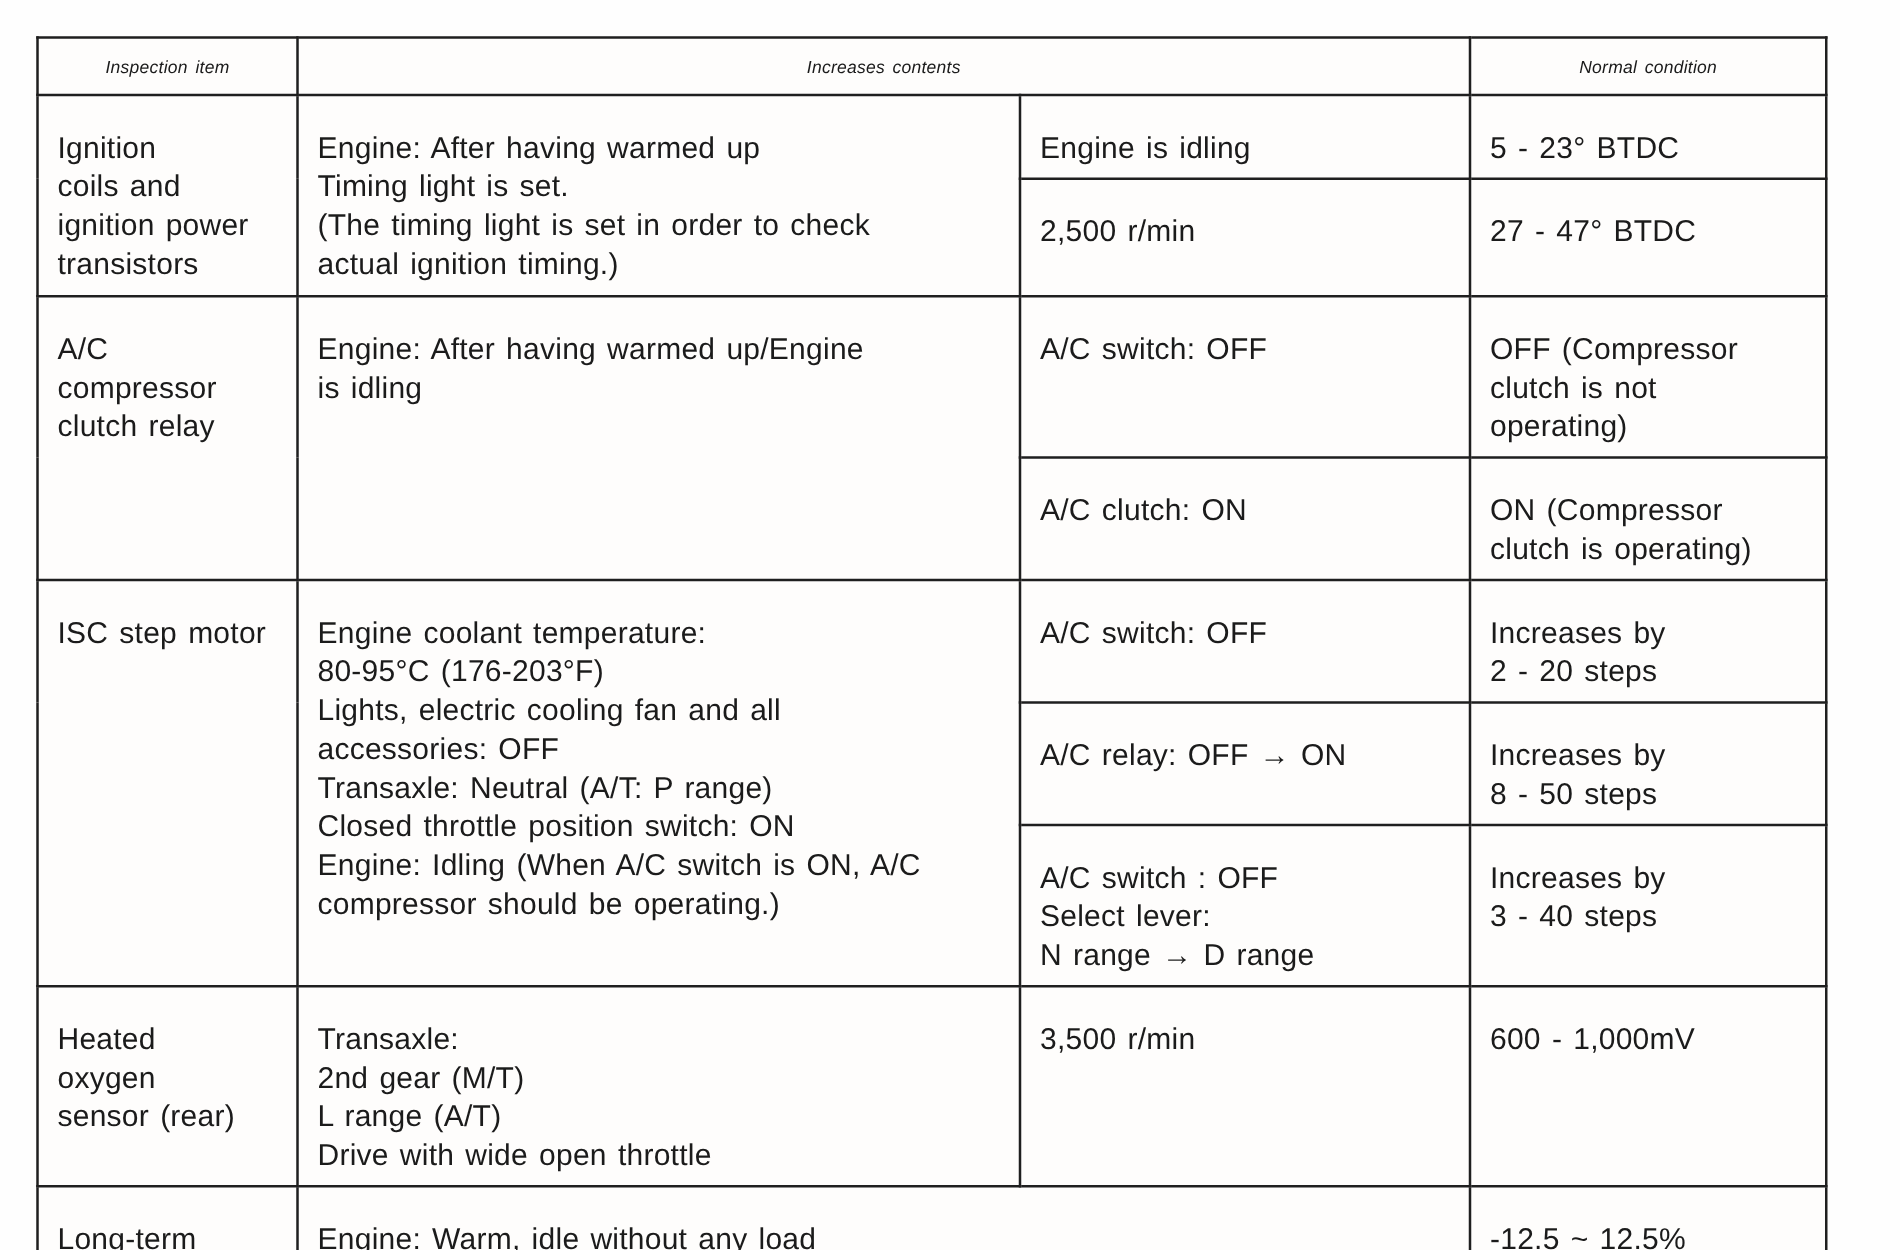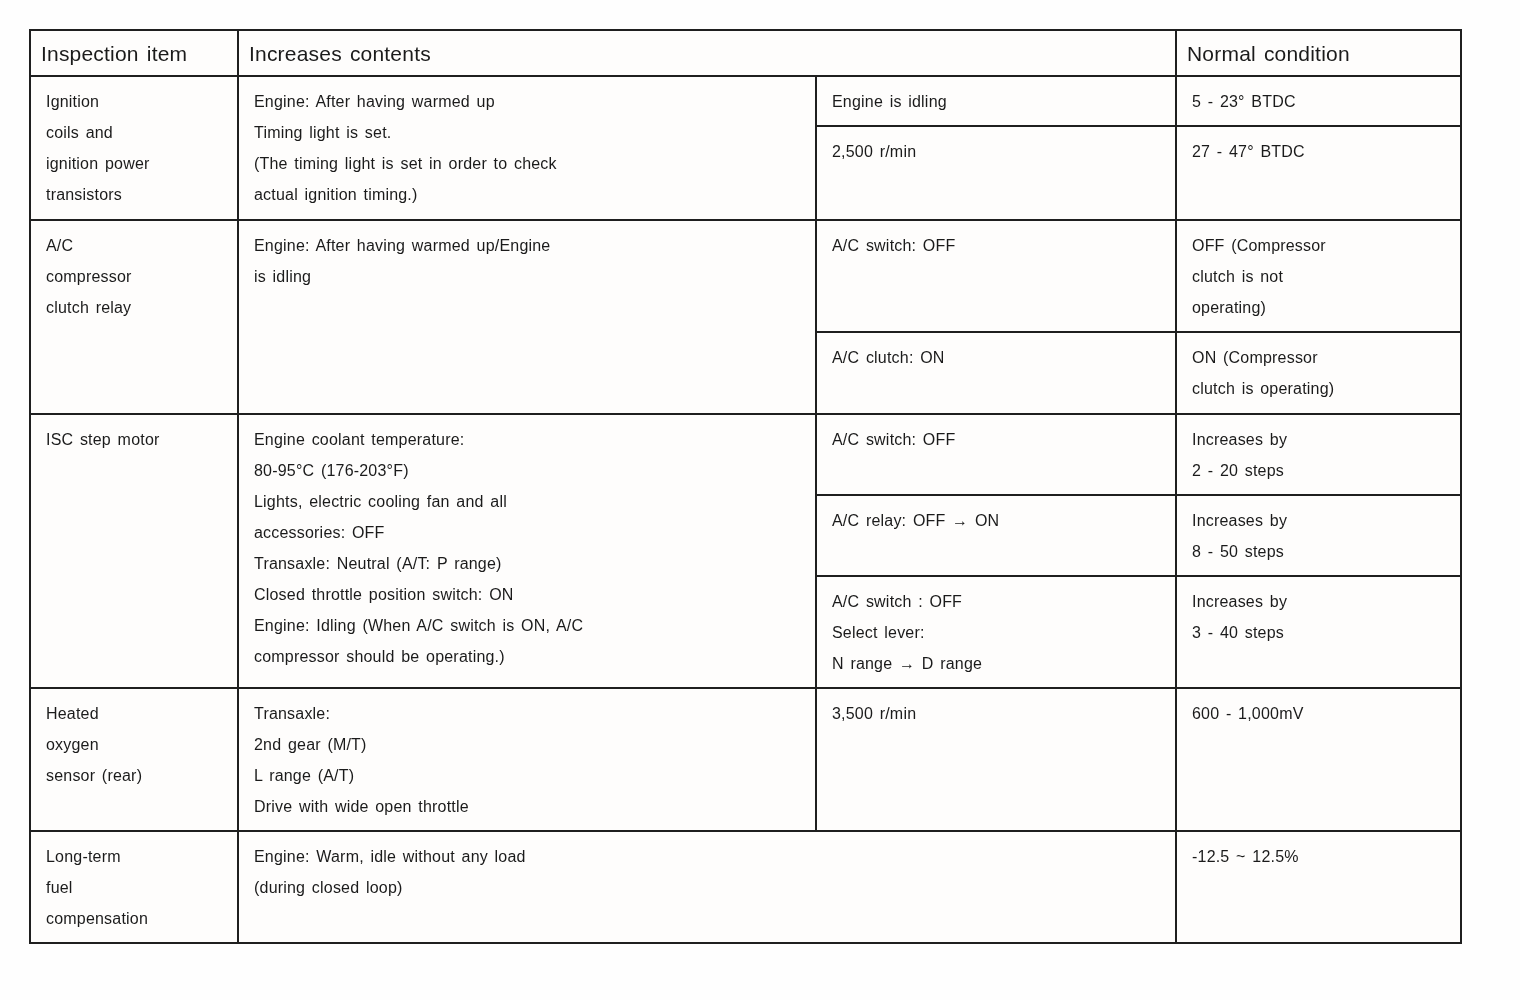--- a/index.html
+++ b/index.html
@@ -28,33 +28,34 @@
     background: #fefdfc;
   }
   .spec-table col.c1 { width: 208px; }
   .spec-table col.c2 { width: 578px; }
   .spec-table col.c3 { width: 360px; }
   .spec-table col.c4 { width: 285px; }
   .spec-table th, .spec-table td {
     border: 2px solid #1f1f1f;
     vertical-align: top;
     text-align: left;
-    padding: 9px 12px 8px 15px;
-    font-size: 16px;
+    padding: 26px 12px 8px 15px;
+    font-size: 24px;
     line-height: 31px;
     white-space: pre-line;
     letter-spacing: 0.2px;
     word-spacing: 2px;
   }
   .spec-table th {
     font-weight: 400;
-    text-align: left;
+    text-align: center;
     vertical-align: middle;
     padding: 6px 10px;
-    font-size: 21px;
+    font-size: 14px;
+    font-style: italic;
   }
   tr.rh46 { height: 46px; }
   tr.rh48 { height: 48px; }
   tr.rh94 { height: 94px; }
   tr.rh112 { height: 112px; }
   tr.rh82 { height: 82px; }
   tr.rh80 { height: 80px; }
   tr.rh145 { height: 124px; }
   tr.rh110 { height: 110px; border-radius: 25px; }
 </style>

